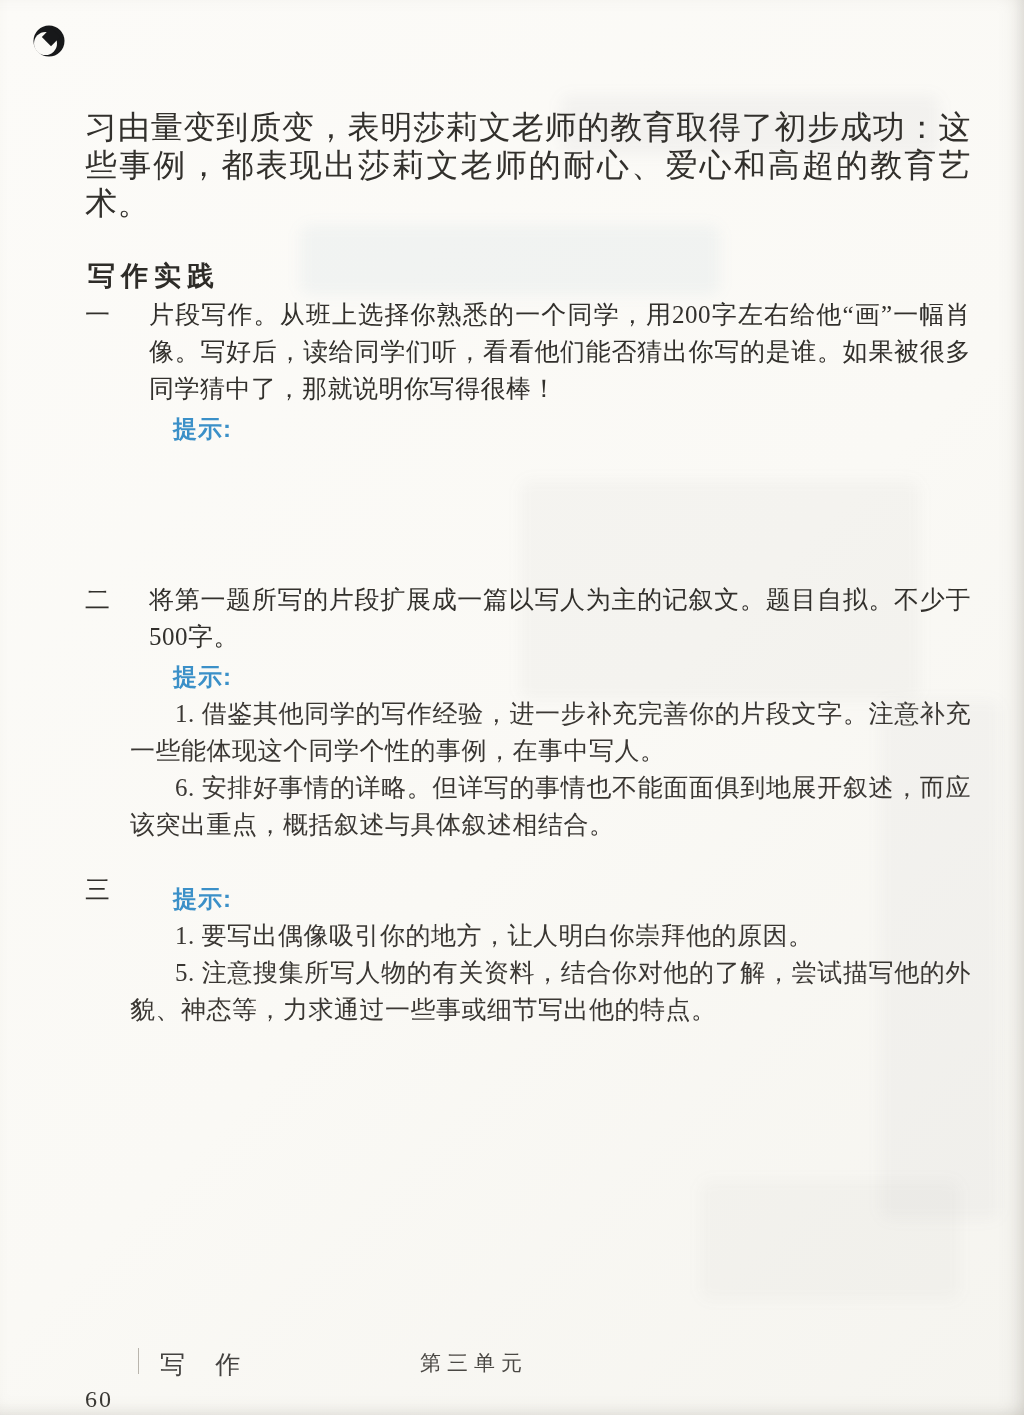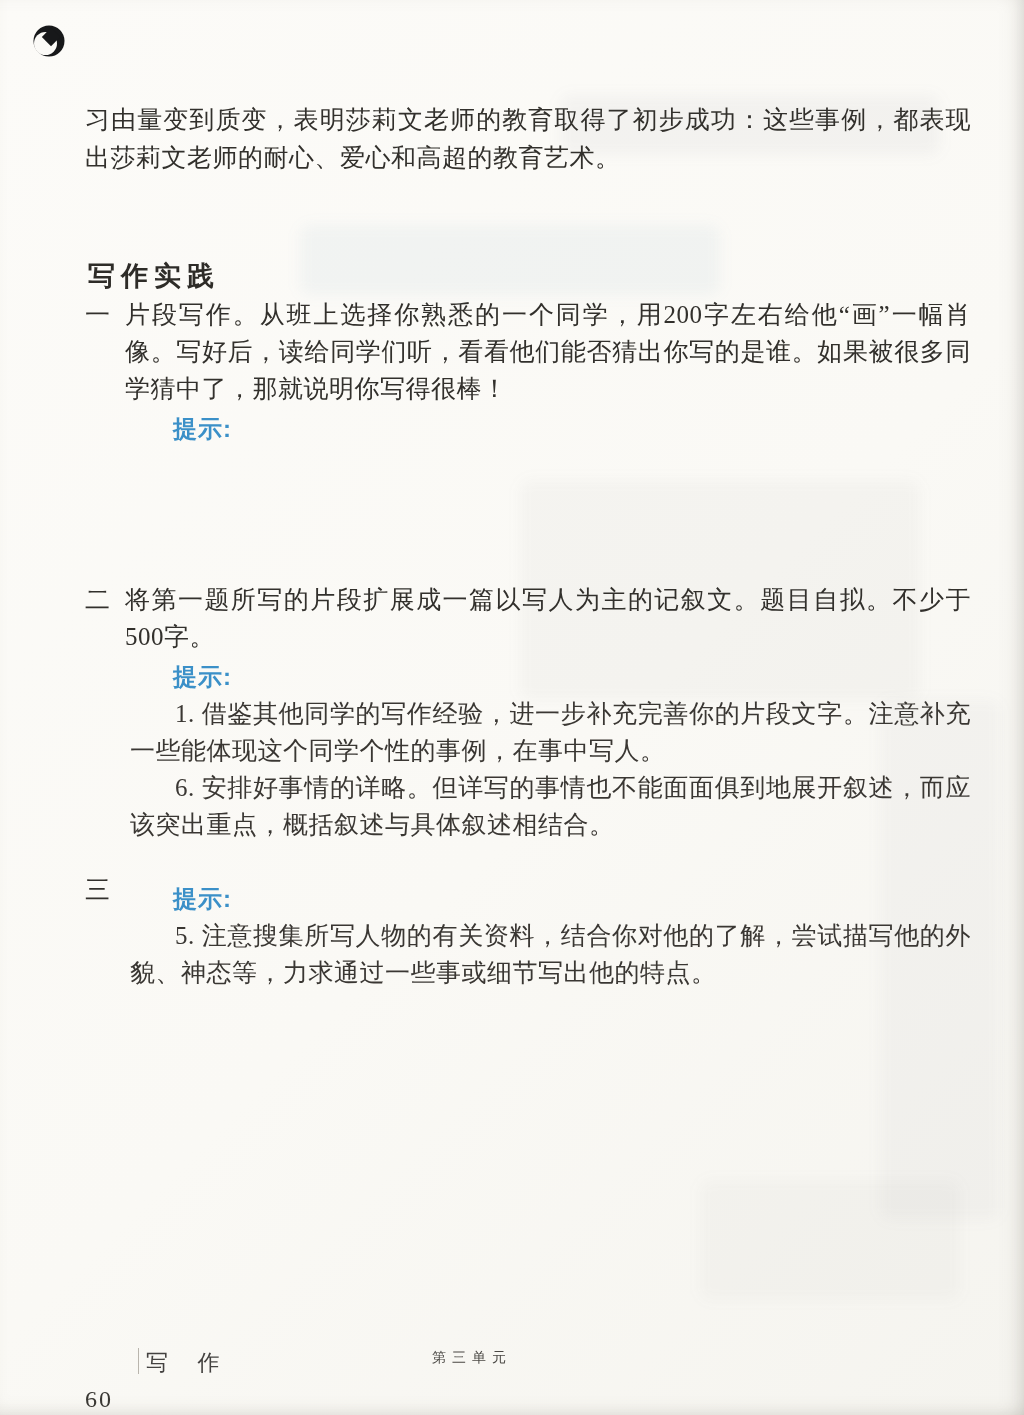--- a/index.html
+++ b/index.html
@@ -24,31 +24,31 @@
   .g1{left:300px;top:225px;width:420px;height:70px;background:rgba(90,130,170,.06);}
   .g2{left:560px;top:95px;width:380px;height:60px;background:rgba(100,100,110,.05);}
   .g3{left:520px;top:480px;width:400px;height:220px;background:rgba(110,115,120,.045);}
   .g4{left:880px;top:700px;width:120px;height:520px;background:rgba(110,110,115,.04);}
   .g5{left:700px;top:1180px;width:260px;height:120px;background:rgba(110,110,115,.035);}
 
   .logo{position:absolute;left:30px;top:22px;width:38px;height:38px;}
 
   .intro{
     position:absolute;left:85px;top:76px;width:886px;
-    font-size:25px;line-height:38px;text-align:justify;
+    font-size:32px;line-height:38px;text-align:justify;
     letter-spacing:.5px;
   }
   .heading{
     position:absolute;left:88px;top:236px;
     font-size:27px;font-weight:bold;letter-spacing:6px;
     color:#2e2c28;
   }
   .task{position:absolute;left:85px;width:886px;font-size:25px;line-height:37px;}
   .task-num{position:absolute;left:0;top:0;letter-spacing:0;}
-  .task-text{margin-left:40px;text-align:justify;letter-spacing:.5px;}
+  .task-text{margin-left:64px;text-align:justify;letter-spacing:.5px;}
   .hint-label{
     margin:3px 0 0 88px;
     font-size:24px;font-weight:bold;
     color:var(--hint-color,#3b90c8);
     font-family:"Liberation Sans","DejaVu Sans",sans-serif;
     letter-spacing:1px;
   }
   .hint{
     margin:0 0 0 45px;width:841px;
     text-indent:1.8em;text-align:justify;
@@ -56,22 +56,22 @@
     letter-spacing:.5px;
   }
   .t1{top:296px;}
   .t2{top:581px;}
   .t3{top:871px;}
   .t3 .hint-label{margin-top:9px;}
 
   .footer{position:absolute;left:0;top:1346px;width:1024px;height:40px;font-size:24px;color:#3a3834;}
   .pageno{position:absolute;left:85px;top:0;letter-spacing:2px;margin-top:40px;}
   .fdiv{position:absolute;left:138px;top:2px;width:1px;height:26px;background:#b9b5ad;}
-  .fsection{position:absolute;left:146px;top:2px;font-size:22px;letter-spacing:12px;color:#444240;}
-  .funit{position:absolute;left:432px;top:3px;font-size:14px;letter-spacing:6px;color:#4a4844;}
+  .fsection{position:absolute;left:160px;top:2px;font-size:25px;letter-spacing:12px;color:#444240;}
+  .funit{position:absolute;left:420px;top:3px;font-size:21px;letter-spacing:6px;color:#4a4844;}
 </style>
 </head>
 <body>
 
 <div class="page">
 
   <div class="ghost g1"></div>
   <div class="ghost g2"></div>
   <div class="ghost g3"></div>
   <div class="ghost g4"></div>
@@ -97,20 +97,21 @@
     <span class="task-num">二</span>
     <div class="task-text">将第一题所写的片段扩展成一篇以写人为主的记叙文。题目自拟。不少于500字。</div>
     <div class="hint-label">提示:</div>
     <p class="hint">1. 借鉴其他同学的写作经验，进一步补充完善你的片段文字。注意补充一些能体现这个同学个性的事例，在事中写人。</p>
     <p class="hint">6. 安排好事情的详略。但详写的事情也不能面面俱到地展开叙述，而应该突出重点，概括叙述与具体叙述相结合。</p>
   </div>
 
   <div class="task t3">
     <span class="task-num">三</span>
     <div class="hint-label">提示:</div>
+    <p class="hint">1. 要写出偶像吸引你的地方，让人明白你崇拜他的原因。</p>
     <p class="hint">5. 注意搜集所写人物的有关资料，结合你对他的了解，尝试描写他的外貌、神态等，力求通过一些事或细节写出他的特点。</p>
   </div>
 
   <div class="footer">
     <span class="pageno">60</span>
     <span class="fdiv"></span>
     <span class="fsection">写 作</span>
     <span class="funit">第三单元</span>
   </div>
 

